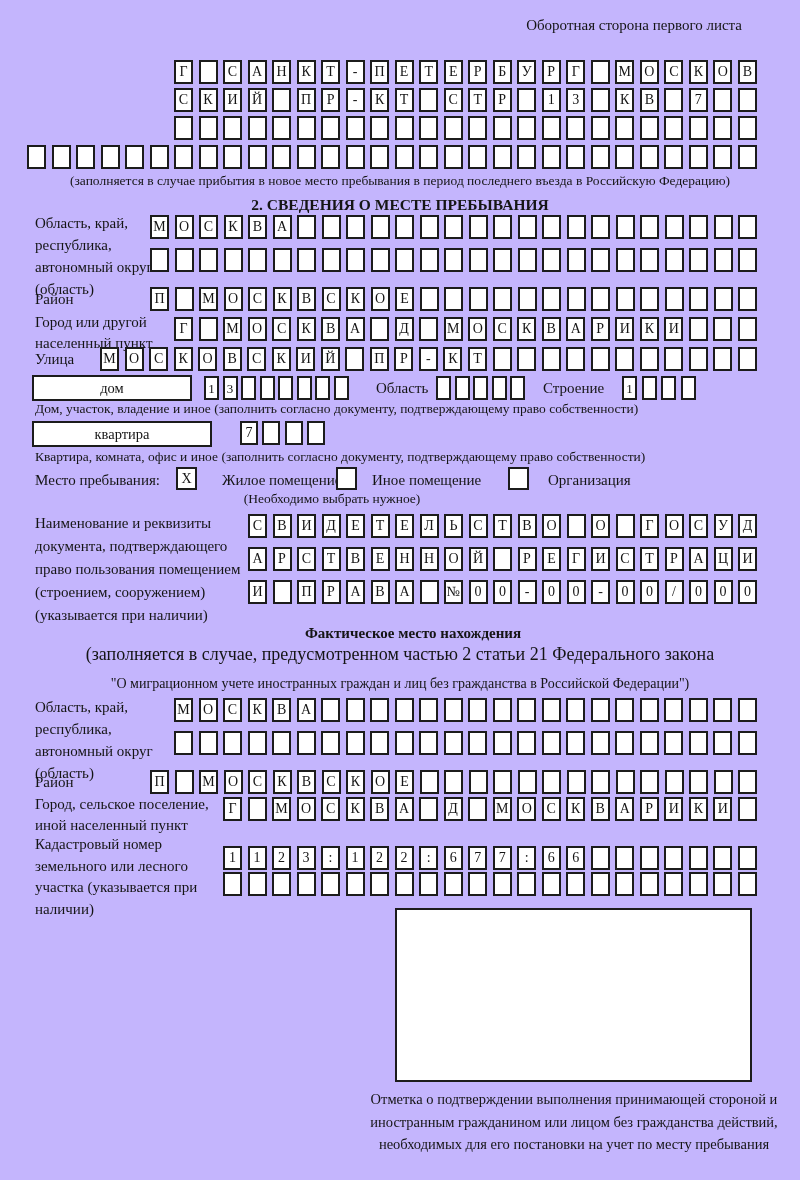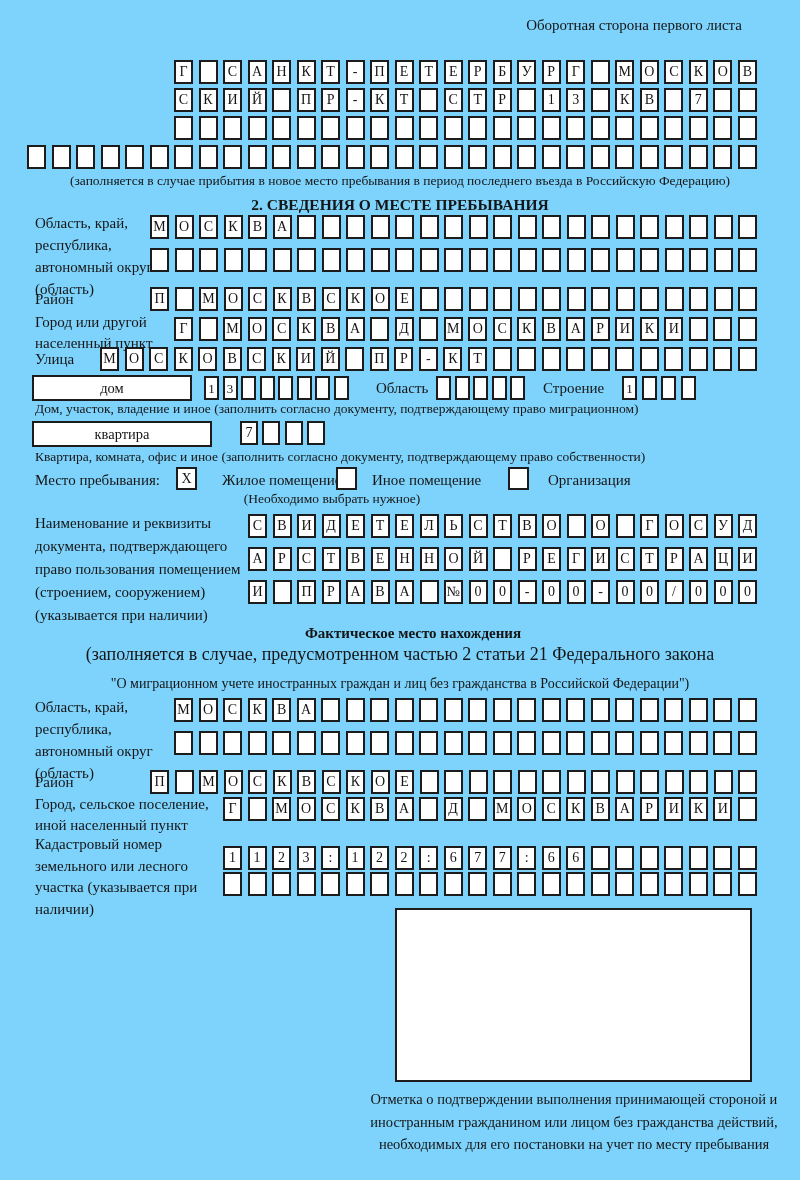--- a/index.html
+++ b/index.html
@@ -1,17 +1,17 @@
 <!DOCTYPE html>
 <html lang="ru"><head>
 <meta charset="utf-8">
 <style>
   html,body{margin:0;padding:0;background:#ffffff;}
   #page{
-    position:relative;width:800px;height:1180px;background:#7dd3fc;
+    position:relative;width:800px;height:1180px;background:#c4b5fd;
     font-family:"Liberation Serif","DejaVu Serif",serif;color:#151515;
     overflow:hidden;
   }
   .abs{position:absolute;}
   .lbl{font-size:15px;line-height:22px;color:#151515;}
   .cap{font-size:13.5px;color:#151515;}
   .center{left:0;width:800px;text-align:center;}
   .bold{font-weight:bold;}
   
   .cellrow{position:absolute;display:flex;justify-content:space-between;height:25px;}
@@ -320,21 +320,21 @@
       <span class="cell"></span>
     </div>
   <div class="abs lbl" style="top:377px;left:543px;">Строение</div>
   <div class="cellrow small" style="top:376px;left:622px;width:74px;">
       <span class="cell">1</span>
       <span class="cell"></span>
       <span class="cell"></span>
       <span class="cell"></span>
     </div>
 
-  <div class="abs cap" style="top:401px;left:35px;">Дом, участок, владение и иное (заполнить согласно документу, подтверждающему право миграционном)</div>
+  <div class="abs cap" style="top:401px;left:35px;">Дом, участок, владение и иное (заполнить согласно документу, подтверждающему право собственности)</div>
 
   <div class="widebox" style="top:421px;left:32px;width:180px;">квартира</div>
   <div class="cellrow mid" style="top:421px;left:240px;width:85px;">
       <span class="cell">7</span>
       <span class="cell"></span>
       <span class="cell"></span>
       <span class="cell"></span>
     </div>
 
   <div class="abs cap" style="top:449px;left:35px;">Квартира, комната, офис и иное (заполнить согласно документу, подтверждающему право собственности)</div>

